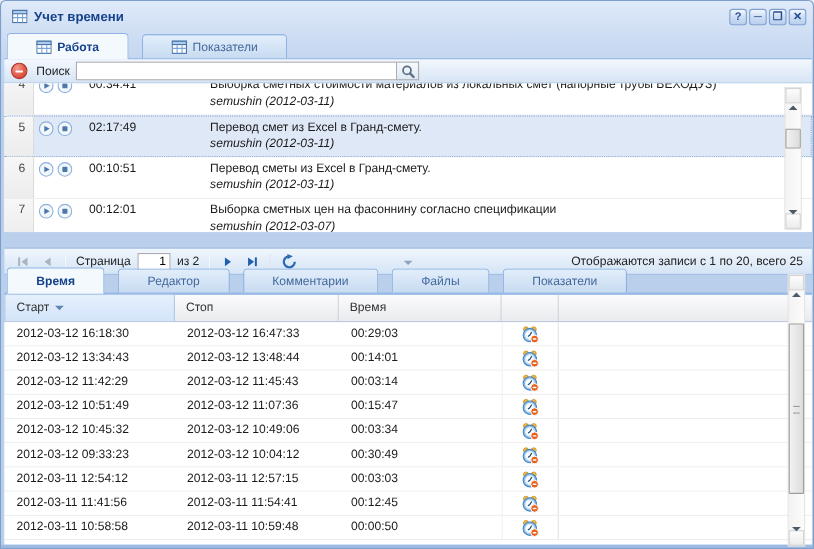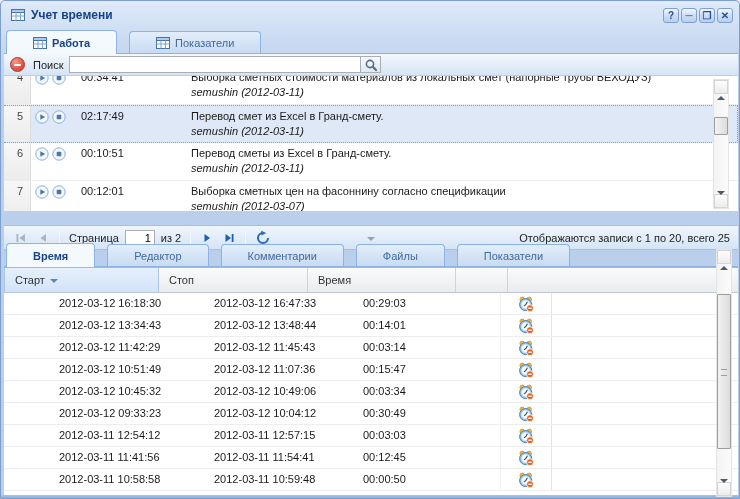--- a/index.html
+++ b/index.html
@@ -70,21 +70,21 @@
 
   
   #time-header{top:266px;height:26px;border-top:1px solid #99bbe8;display:flex;
                border-bottom:1px solid #bcc8d8;background:linear-gradient(#fbfbfc,#e9ebee);}
   .hcell{height:100%;padding:6px 0 0 10px;color:#333;border-right:1px solid #d0d3d8;cursor:pointer;position:relative;}
   .hcell.sorted{background:linear-gradient(#e6f0fc,#d2e4f9);border-right:1px solid #abc6e8;border-left:1px solid #abc6e8;color:#333;}
   .sortarrow{display:inline-block;width:0;height:0;margin:1px 0 1px 5px;
       border-left:4px solid transparent;border-right:4px solid transparent;border-top:4px solid #5e87b0;}
   .hc1{width:155px;} .hc2{width:149px;} .hc3{width:148px;} .hc4{width:52px;} .hc5{flex:1;border-right:none;}
   #time-body{top:292px;height:203px;background:#fff;overflow:hidden;}
-  .trow{display:flex;height:22px;border-bottom:1px solid #ededed;background:#fff;cursor:pointer;padding-left:44px;}
+  .trow{display:flex;height:22px;border-bottom:1px solid #ededed;background:#fff;cursor:pointer;}
   .tcell{padding:4px 0 0 11px;white-space:nowrap;overflow:hidden;}
   .tc1{width:155px;} .tc2{width:149px;} .tc3{width:148px;}
   .tc4{width:52px;display:flex;align-items:center;justify-content:center;padding:0;
        border-left:1px solid #f0f0f0;border-right:1px solid #e3e3e3;}
   .tc5{flex:1;}
 
   
   .sbar{position:absolute;width:16px;background:linear-gradient(to right,#f3f3f3,#fbfbfb);
         border:1px solid #e4e4e4;z-index:5;}
   #sbar-upper{right:10px;top:78px;height:130px;}

